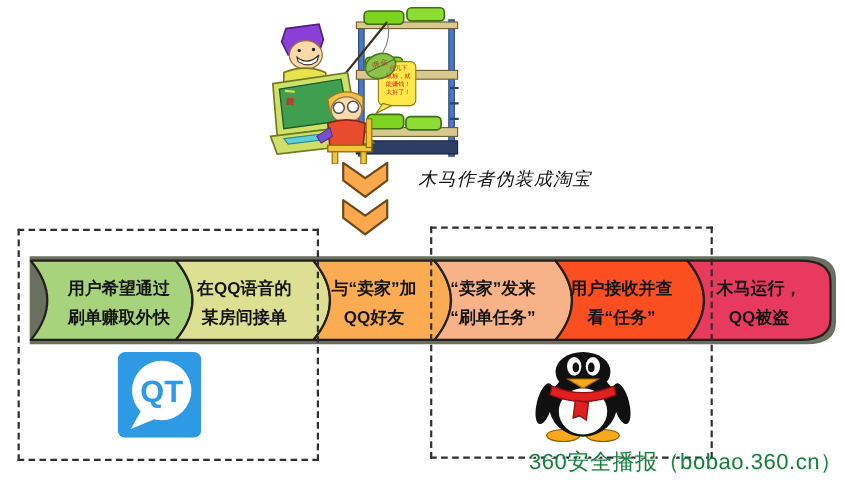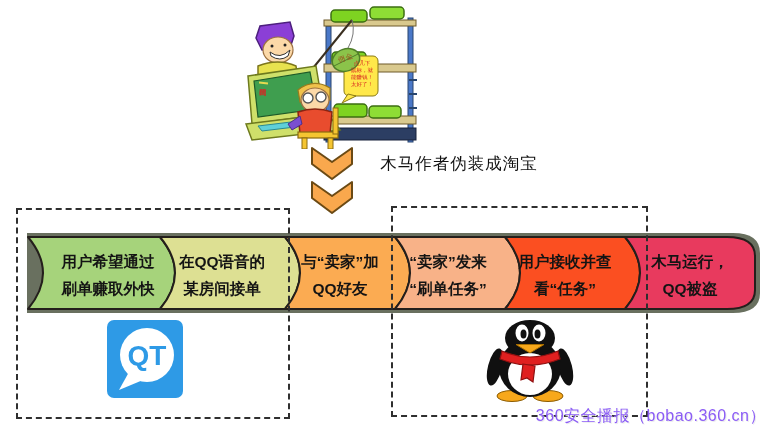--- a/index.html
+++ b/index.html
@@ -17,39 +17,39 @@
   #dash-box-right{left:391px;top:206px;width:253px;height:207px;}
 
   
   #flowbar{left:0;top:225px;z-index:2;}
 
   
   #down-arrow{left:308px;top:146px;z-index:2;}
 
   
   #arrow-caption{left:368px;top:150px;width:182px;text-align:center;z-index:2;
-    font-size:16.5px;line-height:27px;color:#111;letter-spacing:1px;}
+    font-size:16.5px;line-height:27px;color:#111;letter-spacing:1px;font-style:italic;}
 
   
   #cartoon{left:238px;top:4px;z-index:1;}
   #laptop-screen-text{left:259px;top:82px;z-index:2;
     writing-mode:vertical-rl;text-orientation:upright;
     font-size:7px;line-height:9px;color:#c0392b;
     background:rgba(245,224,80,.9);padding:1px 0;transform:rotate(5deg);}
   #leaf-label{left:338px;top:53px;z-index:2;font-size:7px;color:#9a4a1a;
     transform:rotate(-18deg);letter-spacing:1px;}
   #speech-bubble-text{left:347px;top:60px;width:30px;z-index:2;
     font-size:5.5px;line-height:7px;color:#d62020;text-align:center;}
 
   
   #qt-logo{left:107px;top:320px;z-index:4;}
   #qq-logo{left:486px;top:318px;z-index:4;}
 
   
-  #credit{right:2px;top:406px;z-index:5;font-size:16px;color:#8b5cf6;
+  #credit{right:2px;top:406px;z-index:5;font-size:20px;color:#15803d;
     text-shadow:1px 1px 0 #ededed;letter-spacing:0.5px;}
 </style>
 </head>
 <body>
 
 <svg id="cartoon" class="abs" width="185" height="145" viewBox="0 0 185 145">
 
   <g>
     <rect x="88" y="22" width="5" height="116" fill="#4a78c8" stroke="#28456e" stroke-width="1"></rect>
     <rect x="170" y="14" width="5" height="124" fill="#4a78c8" stroke="#28456e" stroke-width="1"></rect>

